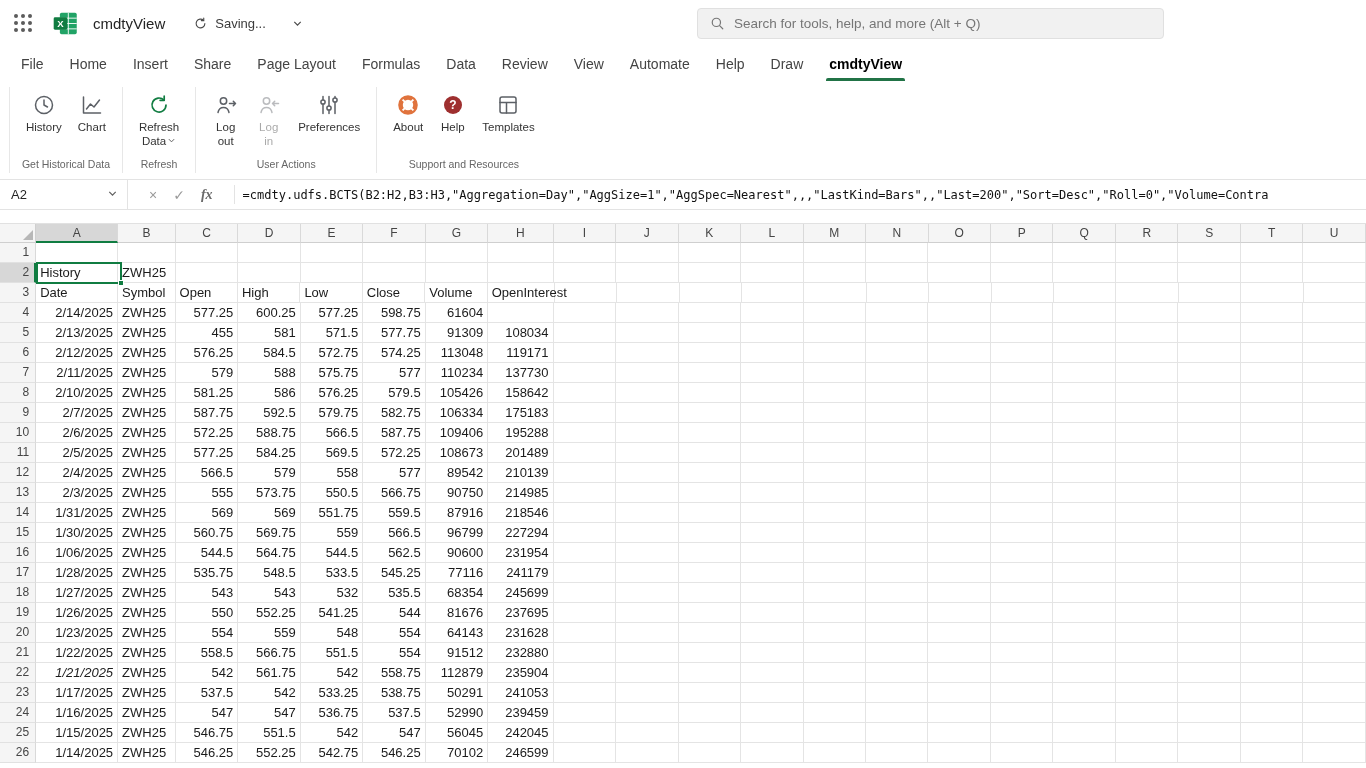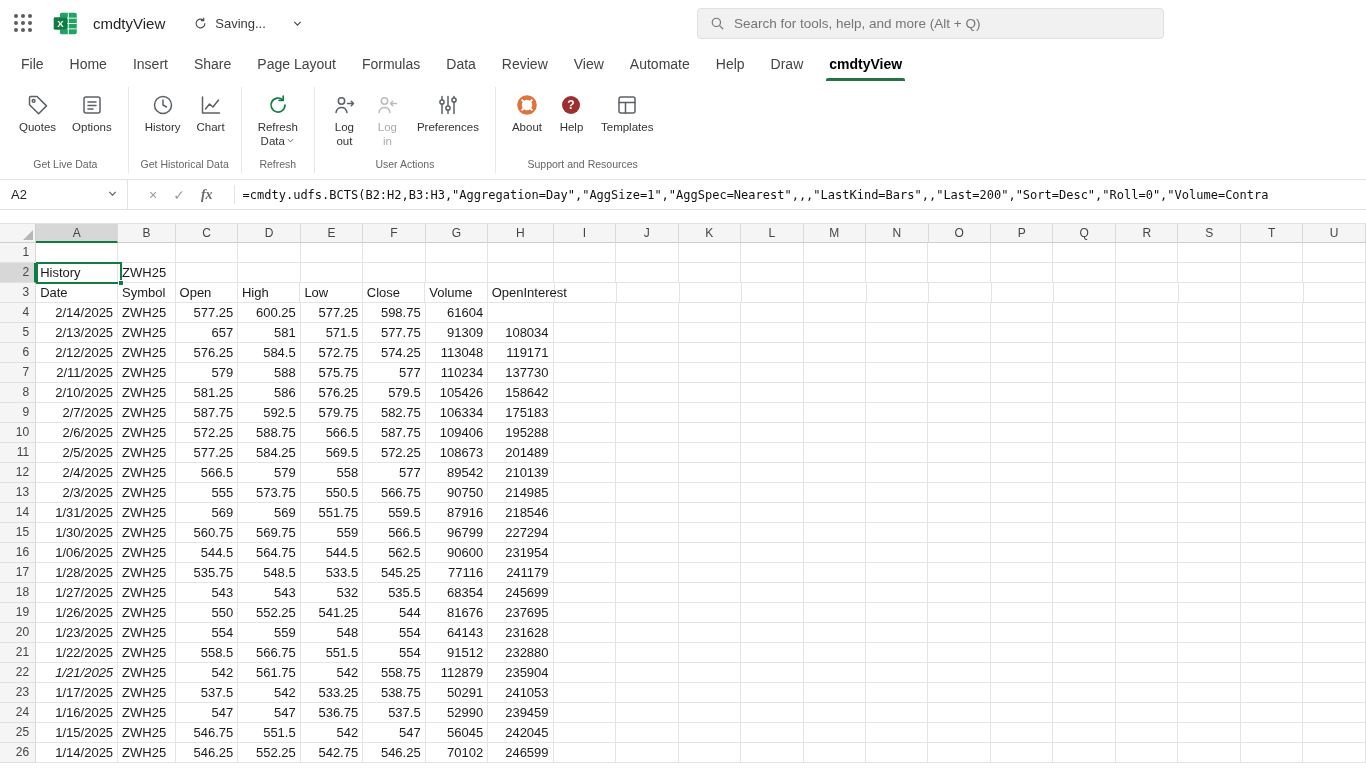--- a/index.html
+++ b/index.html
@@ -140,43 +140,20 @@
     <div class="rtab">Data</div>
     <div class="rtab">Review</div>
     <div class="rtab">View</div>
     <div class="rtab">Automate</div>
     <div class="rtab">Help</div>
     <div class="rtab">Draw</div>
     <div class="rtab active">cmdtyView</div>
   </div>
 
 <div class="ribbon">
-    <div class="rgroup">
-      <div class="rbuttons">
-        <div class="rbtn">
-          <div class="ric">
-            <svg viewBox="0 0 24 24" fill="none" stroke="#5c6066" stroke-width="1.5" stroke-linecap="round" stroke-linejoin="round">
-              <path d="M3.5 4.8a1.3 1.3 0 0 1 1.3-1.3h6.3l9.4 9.4-7.9 7.9-9.1-9.1z"></path>
-              <circle cx="7.6" cy="7.9" r="1.4"></circle>
-            </svg>
-          </div>
-          <div class="rlbl">Quotes</div>
-        </div>
-        <div class="rbtn">
-          <div class="ric">
-            <svg viewBox="0 0 24 24" fill="none" stroke="#5c6066" stroke-width="1.5" stroke-linecap="round" stroke-linejoin="round">
-              <rect x="4" y="4" width="16" height="16" rx="2"></rect>
-              <path d="M8 9h8M8 12.5h8M8 16h5"></path>
-            </svg>
-          </div>
-          <div class="rlbl">Options</div>
-        </div>
-      </div>
-      <div class="rglabel">Get Live Data</div>
-    </div>
     <div class="rdiv"></div>
     <div class="rgroup">
       <div class="rbuttons">
         <div class="rbtn">
           <div class="ric">
             <svg viewBox="0 0 24 24" fill="none" stroke="#5c6066" stroke-width="1.5" stroke-linecap="round" stroke-linejoin="round">
               <circle cx="12" cy="12" r="8.5"></circle>
               <path d="M12 7v5l3.5 2"></path>
             </svg>
           </div>
@@ -425,21 +402,21 @@
       <div class="cell" style="width: 64px;"></div>
       <div class="cell" style="width: 64px;"></div>
       <div class="cell" style="width: 64px;"></div>
       <div class="cell" style="width: 64px;"></div>
       <div class="cell" style="width: 64px;"></div>
     </div>
     <div class="grow">
       <div class="rowhead">5</div>
       <div class="cell num" style="width: 84px;">2/13/2025</div>
       <div class="cell" style="width: 59px;">ZWH25</div>
-      <div class="cell num" style="width: 64px;">657</div>
+      <div class="cell num" style="width: 64px;">455</div>
       <div class="cell num" style="width: 64px;">581</div>
       <div class="cell num" style="width: 64px;">571.5</div>
       <div class="cell num" style="width: 64px;">577.75</div>
       <div class="cell num" style="width: 64px;">91309</div>
       <div class="cell num" style="width: 67px;">108034</div>
       <div class="cell" style="width: 64px;"></div>
       <div class="cell" style="width: 64px;"></div>
       <div class="cell" style="width: 64px;"></div>
       <div class="cell" style="width: 64px;"></div>
       <div class="cell" style="width: 64px;"></div>

